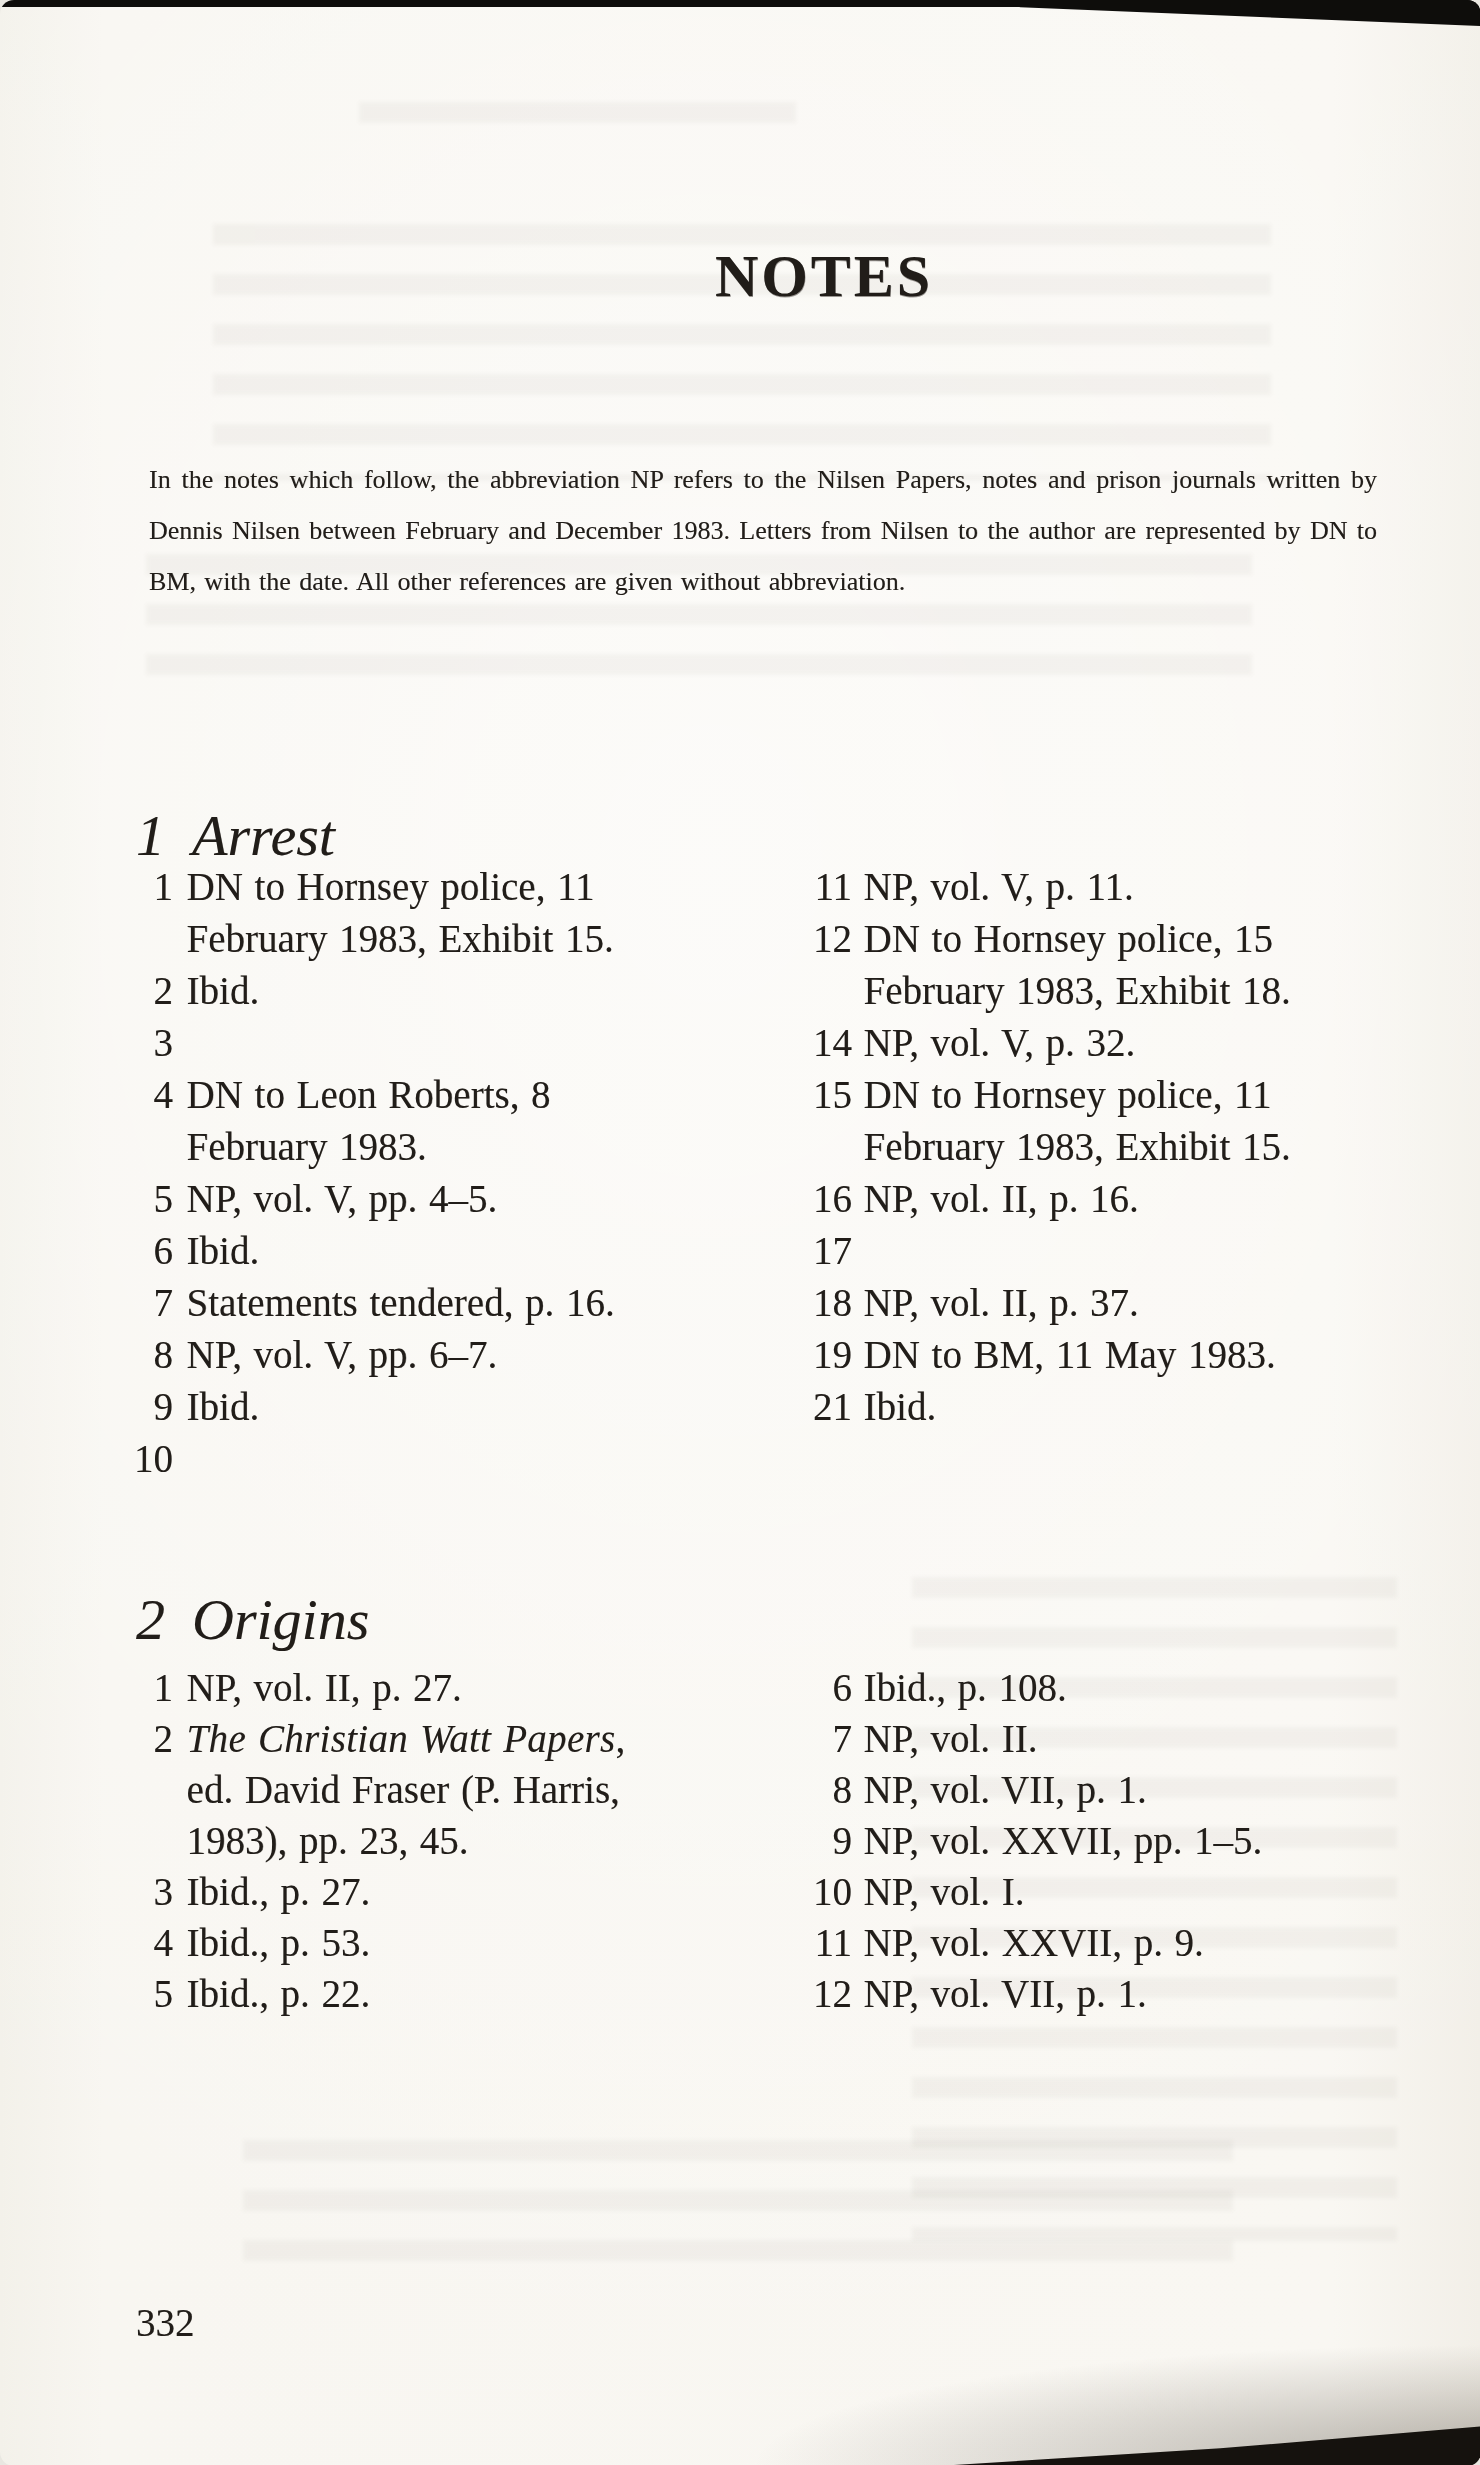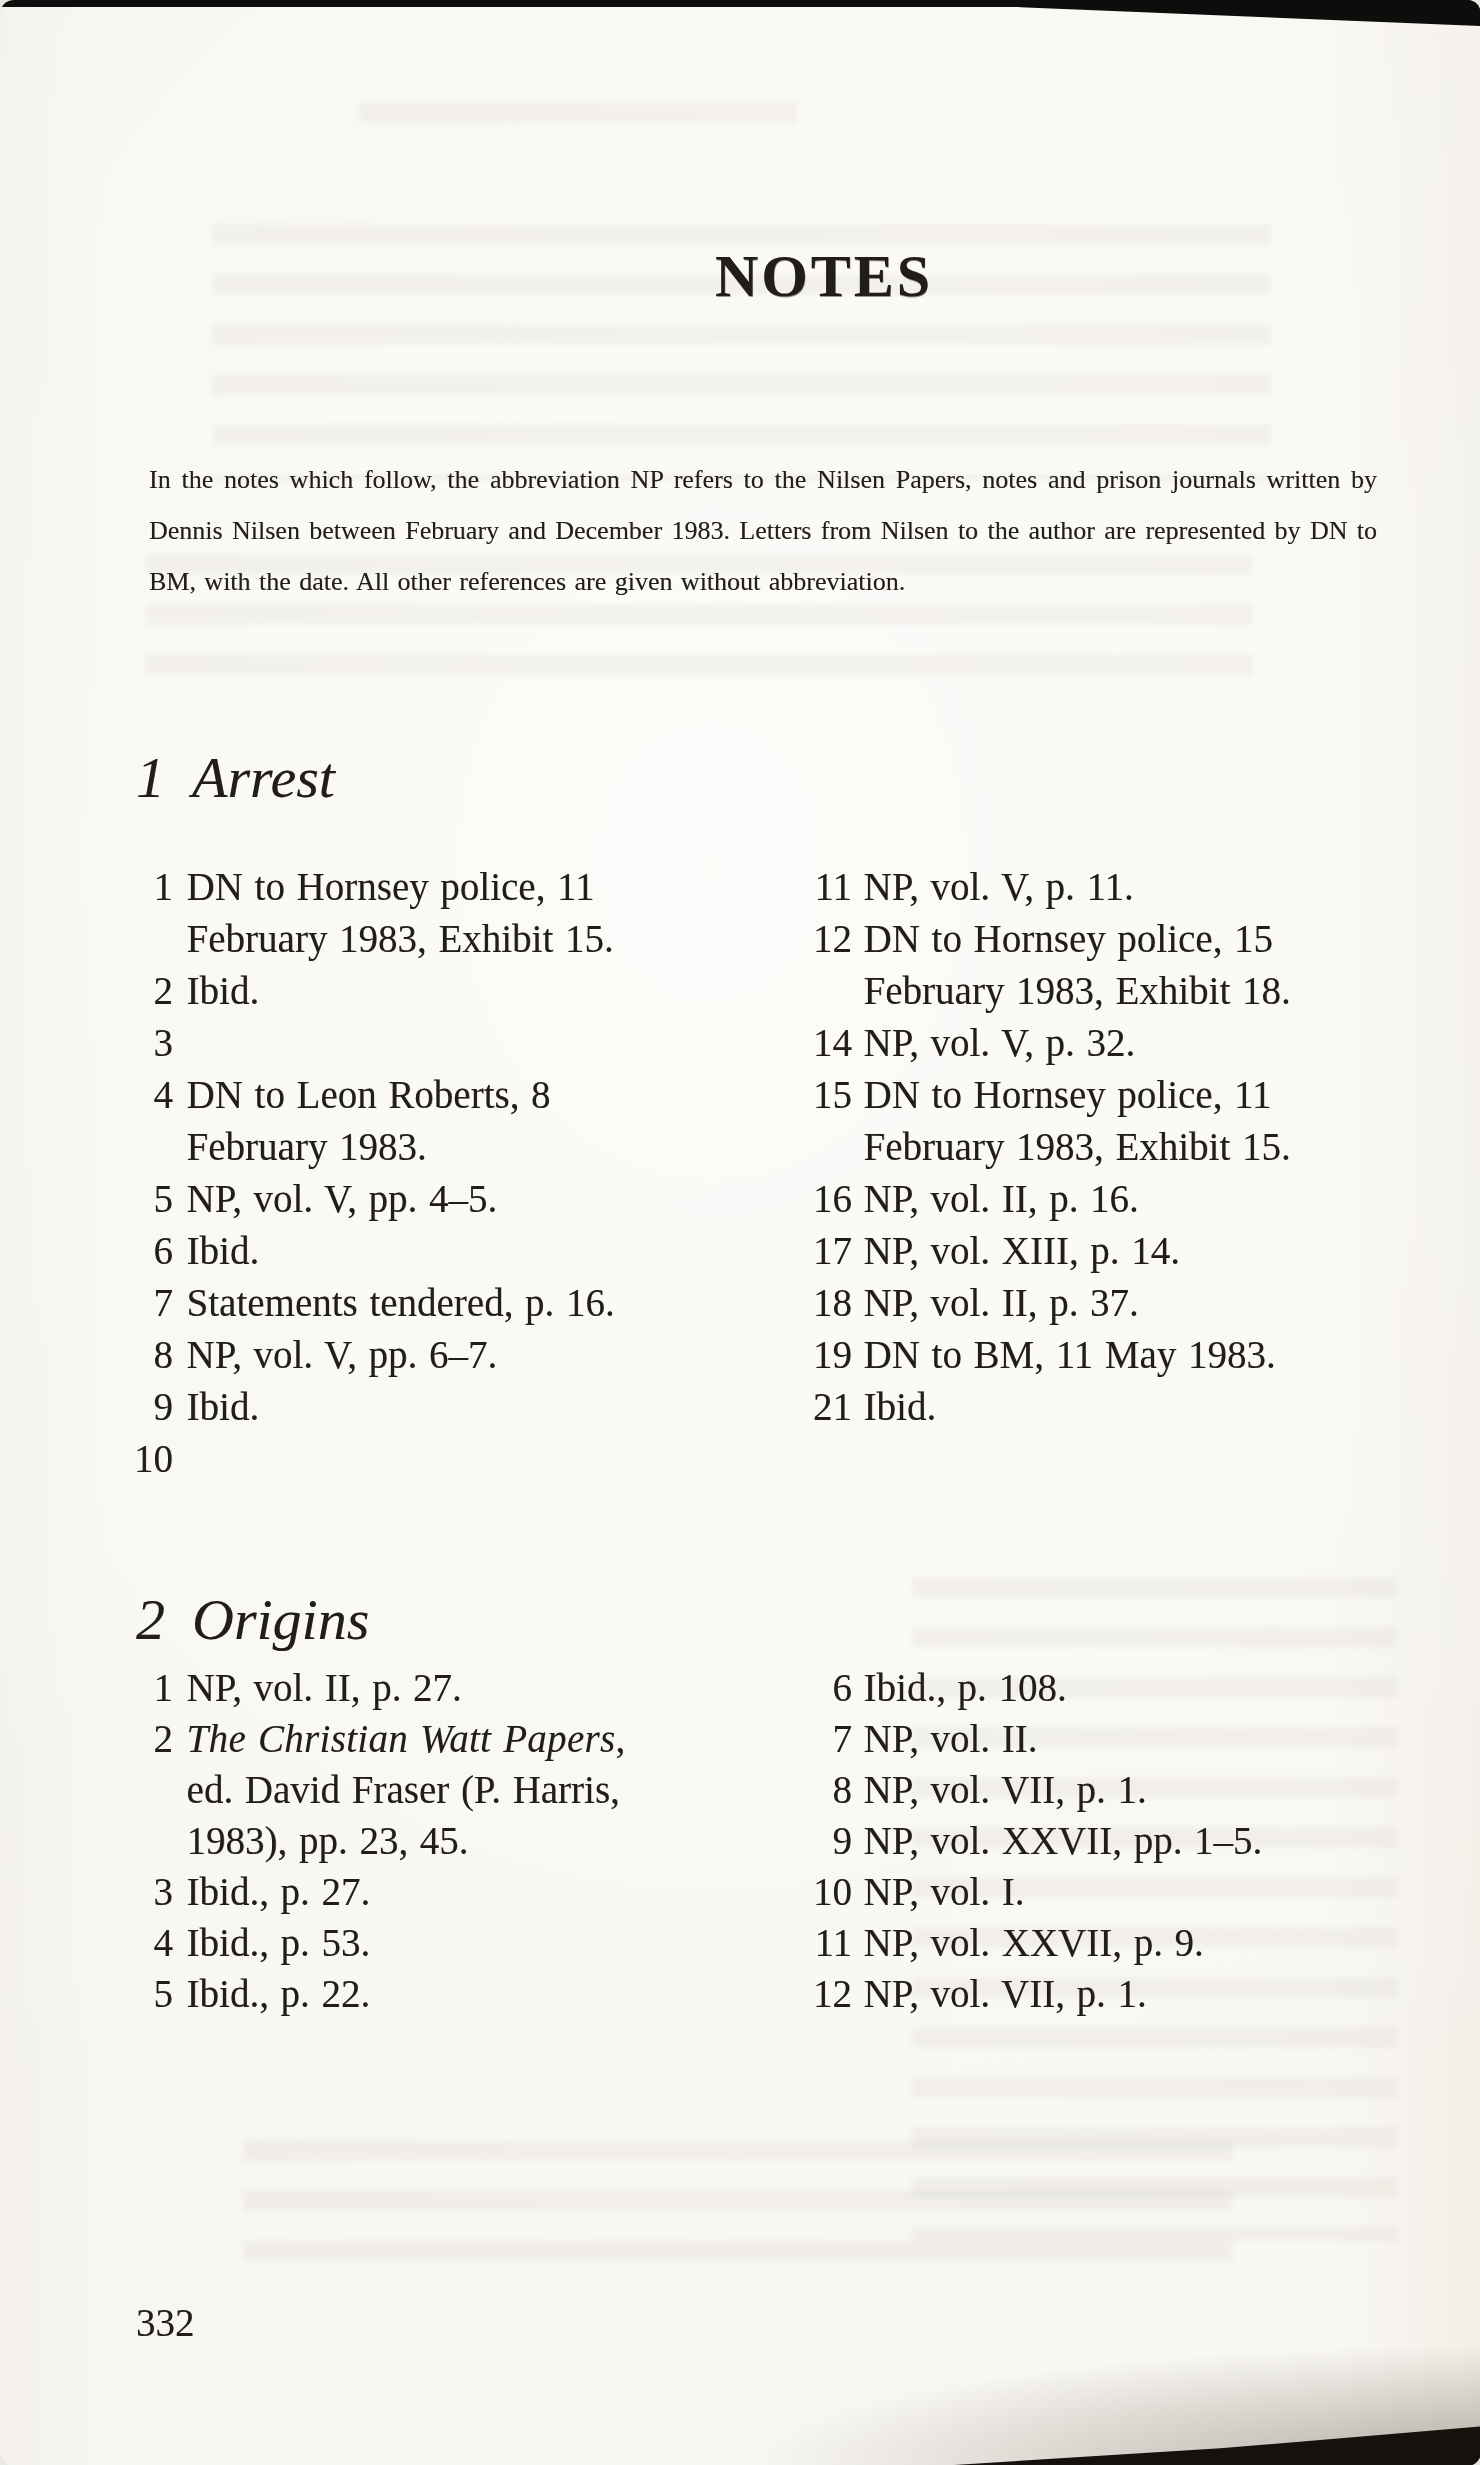--- a/index.html
+++ b/index.html
@@ -83,21 +83,21 @@
   .section-heading {
     position: absolute;
     left: 136px;
     margin: 0;
     font-size: 58px;
     font-weight: 400;
     font-style: italic;
     line-height: 58px;
     text-shadow: 0.3px 0.4px 0.5px rgba(40,34,28,0.40);
   }
-  .heading-arrest  { top: 749px; }
+  .heading-arrest  { top: 807px; }
   .heading-origins { top: 1591px; }
   .sec-title { margin-left: 27px; }
 
   .notes-col {
     position: absolute;
     font-size: 39px;
     word-spacing: 1.9px;
     text-shadow: 0.3px 0.4px 0.4px rgba(40,34,28,0.40);
   }
   .arrest-left   { left: 124px; top: 861px;  width: 602px; }
@@ -211,21 +211,20 @@
         <span class="note-num">15</span>
         <span class="note-text">DN to Hornsey police, 11
 February 1983, Exhibit 15.</span>
       </div>
       <div class="note">
         <span class="note-num">16</span>
         <span class="note-text">NP, vol. II, p. 16.</span>
       </div>
       <div class="note">
         <span class="note-num">17</span>
-        <span class="note-text">NP, vol. XIII, p. 14.</span>
       </div>
       <div class="note">
         <span class="note-num">18</span>
         <span class="note-text">NP, vol. II, p. 37.</span>
       </div>
       <div class="note">
         <span class="note-num">19</span>
         <span class="note-text">DN to BM, 11 May 1983.</span>
       </div>
       <div class="note">

